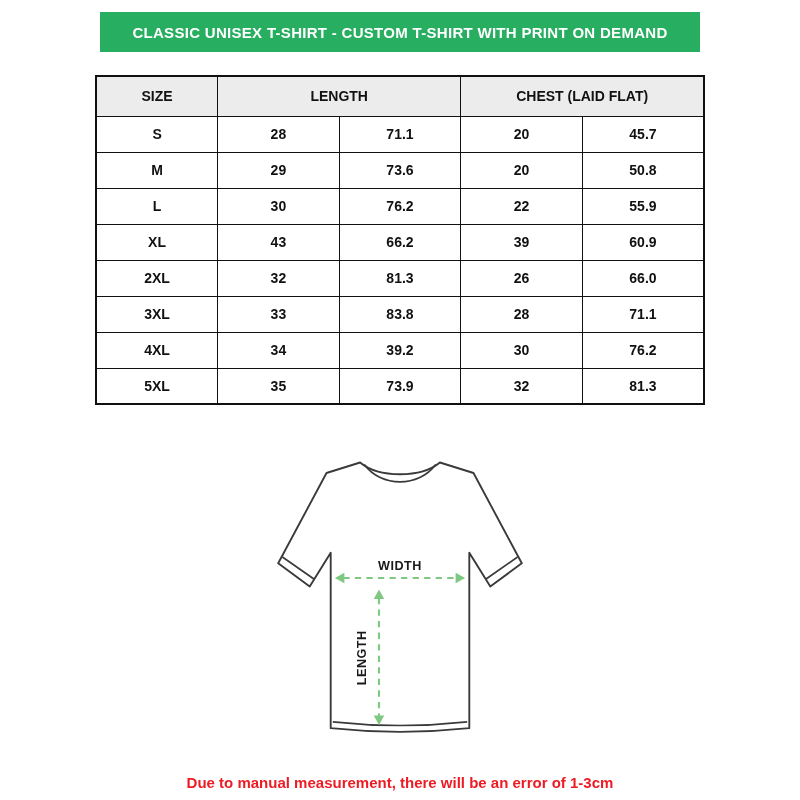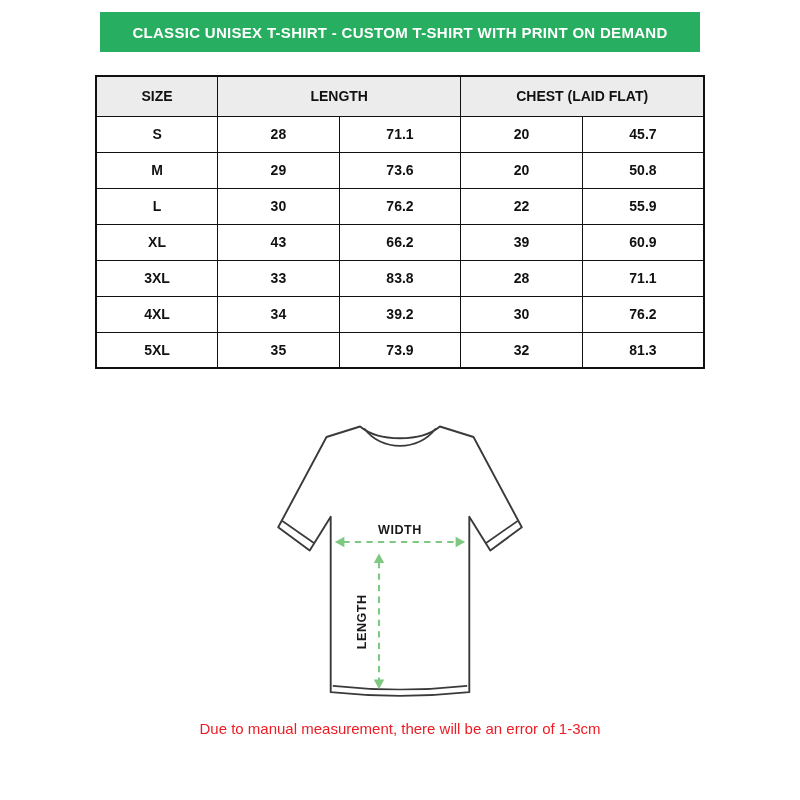--- a/index.html
+++ b/index.html
@@ -82,23 +82,23 @@
     stroke: none;
   }
   svg text.dim-label {
     font-family: "Liberation Sans", sans-serif;
     font-size: 12px;
     font-weight: bold;
     fill: #1a1a1a;
     letter-spacing: 0.5px;
   }
   .note {
-    margin-top: 10px;
+    margin-top: 28px;
     font-size: 15px;
-    font-weight: normal;
+    font-weight: bold;
     color: var(--note-red, #ed1c24);
     text-align: right;
   }
 </style>
 </head>
 <body>
 
 <div class="page">
 
   <div class="banner">
@@ -141,20 +141,27 @@
         <td>76.2</td>
         <td>22</td>
         <td>55.9</td>
       </tr>
       <tr>
         <td class="size-cell">XL</td>
         <td>43</td>
         <td>66.2</td>
         <td>39</td>
         <td>60.9</td>
+      </tr>
+      <tr>
+        <td class="size-cell">2XL</td>
+        <td>32</td>
+        <td>81.3</td>
+        <td>26</td>
+        <td>66.0</td>
       </tr>
       <tr>
         <td class="size-cell">3XL</td>
         <td>33</td>
         <td>83.8</td>
         <td>28</td>
         <td>71.1</td>
       </tr>
       <tr>
         <td class="size-cell">4XL</td>

